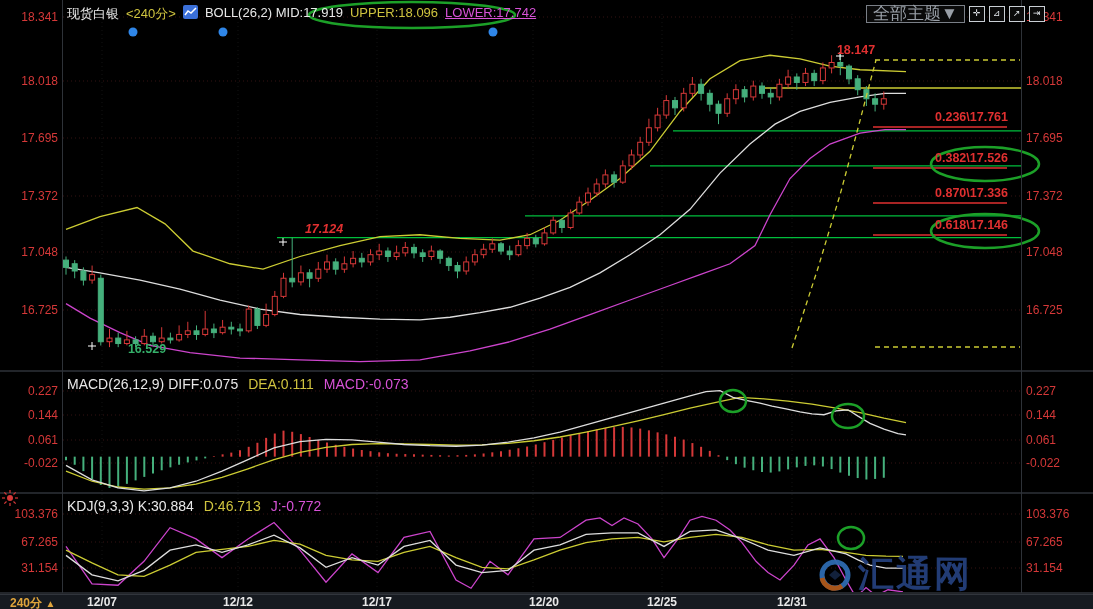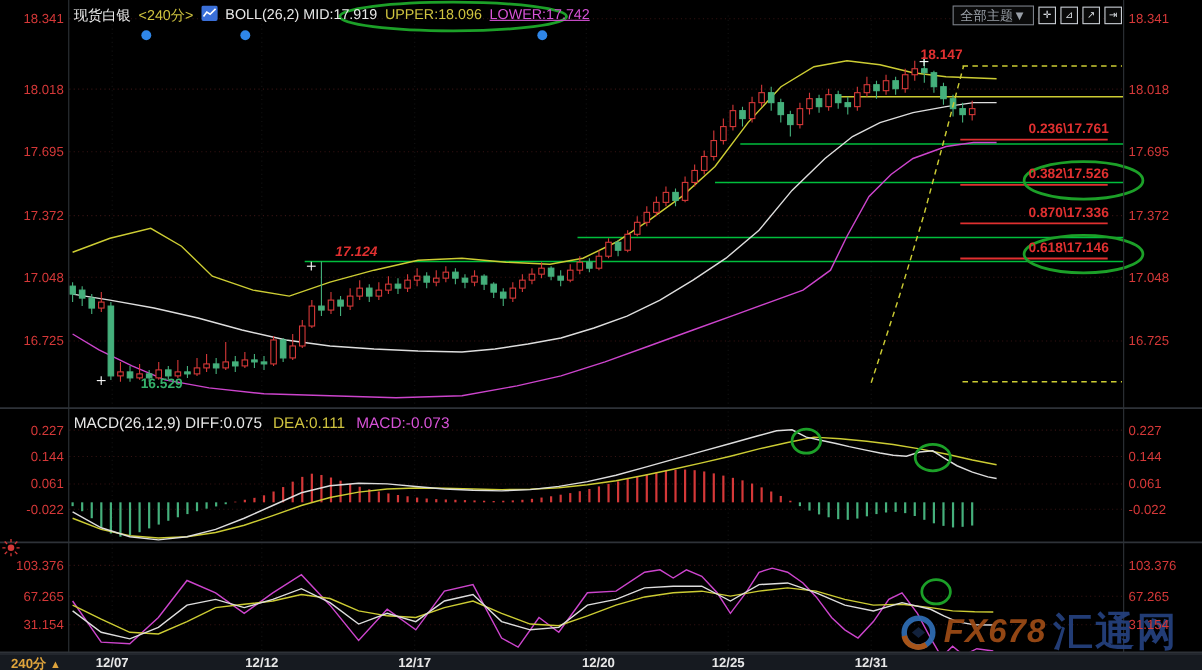--- a/index.html
+++ b/index.html
@@ -4,21 +4,21 @@
 <style>
   html,body{margin:0;padding:0;background:#000;}
   #app{position:relative;width:1093px;height:609px;background:#000;overflow:hidden;
        font-family:"Liberation Sans","DejaVu Sans",sans-serif;}
   #chart{position:absolute;left:0;top:0;z-index:1;}
   .hdr{position:absolute;left:67px;top:5px;z-index:4;font-size:13px;white-space:nowrap;display:flex;align-items:flex-start;gap:7px;}
   .hdr .w{color:#e8e8e8;} .hdr .y{color:#cfc33f;} .hdr .m{color:#d752d7;text-decoration:underline;}
   .ind-hdr{position:absolute;z-index:4;font-size:14px;white-space:nowrap;display:flex;gap:10px;}
   .ind-hdr .w{color:#e8e8e8;} .ind-hdr .y{color:#cfc33f;} .ind-hdr .m{color:#d752d7;}
   .tr-controls{position:absolute;top:5px;left:866px;z-index:5;display:flex;align-items:center;gap:4px;}
-  .theme-btn{border:1px solid #7a7f87;color:#9aa0a8;font-size:12px;padding:0 6px;height:16px;line-height:16px;background:#0a0a0a;cursor:pointer;}
+  .theme-btn{border:1px solid #7a7f87;color:#9aa0a8;font-size:17px;padding:0 6px;height:16px;line-height:16px;background:#0a0a0a;cursor:pointer;}
   .tool-btn{width:14px;height:14px;border:1px solid #c9ced4;color:#dfe3e8;font-size:9px;line-height:13px;text-align:center;background:#0a0a0a;cursor:pointer;}
   .axlab{position:absolute;font-size:12px;color:#d53838;transform:translateY(-50%);z-index:4;white-space:nowrap;}
   .axlab.left{width:58px;text-align:right;left:0;}
   .axlab.right{left:1026px;text-align:left;}
   .fiblab{position:absolute;font-size:12.5px;font-weight:bold;color:#e03030;z-index:4;width:140px;text-align:right;left:868px;white-space:nowrap;}
   .annot{position:absolute;font-size:12.5px;font-weight:bold;z-index:4;transform:translate(-50%,-50%);white-space:nowrap;}
   .annot.red{color:#e03030;} .annot.green{color:#35b06a;}
   .bottom-bar{position:absolute;left:0;top:594px;width:1093px;height:15px;background:#161a20;border-top:1px solid #31353c;z-index:4;}
   .period{position:absolute;left:10px;top:595px;font-size:12px;font-weight:bold;color:#dfa43c;z-index:5;}
   .datelab{position:absolute;top:595px;font-size:12px;font-weight:bold;color:#e8e8e8;transform:translateX(-50%);z-index:5;white-space:nowrap;}
@@ -390,21 +390,20 @@
       <line x1="62.5" x2="62.5" y1="0" y2="593" stroke="#2e3238" stroke-width="1"></line>
       <line x1="1021.5" x2="1021.5" y1="0" y2="593" stroke="#2e3238" stroke-width="1"></line>
     </svg>
 
   <div id="watermark">
     <svg width="34" height="34" viewBox="0 0 34 34">
       <circle cx="17" cy="17" r="13" fill="none" stroke="#2e6bb0" stroke-width="5"></circle>
       <path d="M4 20 A 13 13 0 0 0 24 28" fill="none" stroke="#b05a1c" stroke-width="5"></path>
       <path d="M11 17 l6 -5 l6 5 l-6 5 z" fill="#14233f"></path>
     </svg>
-    <span class="fx">FX678</span>
     <span class="ht">汇通网</span>
   </div>
 
   <div class="hdr">
     <span class="w">现货白银</span>
     <span class="y">&lt;240分&gt;</span>
     <svg width="15" height="14">
       <rect x="0" y="0" width="15" height="14" fill="#3a6fd8" rx="2"></rect>
       <polyline points="2,10 5,6 8,8 13,3" fill="none" stroke="#fff" stroke-width="1.5"></polyline>
     </svg>
@@ -420,20 +419,25 @@
     <div class="tool-btn">↗</div>
     <div class="tool-btn">⇥</div>
   </div>
 
   <div class="ind-hdr" style="left:67px;top:376px;">
     <span class="w">MACD(26,12,9) DIFF:0.075</span>
     <span class="y">DEA:0.111</span>
     <span class="m">MACD:-0.073</span>
   </div>
 
+  <div class="ind-hdr" style="left:67px;top:498px;">
+    <span class="w">KDJ(9,3,3) K:30.884</span>
+    <span class="y">D:46.713</span>
+    <span class="m">J:-0.772</span>
+  </div>
 
   <div class="sun">
     <svg width="16" height="16" viewBox="0 0 16 16">
       <circle cx="8" cy="8" r="3" fill="#d53838"></circle>
       <g stroke="#d53838" stroke-width="1.2">
         <line x1="8" y1="0" x2="8" y2="3"></line>
           <line x1="8" y1="13" x2="8" y2="16"></line>
         <line x1="0" y1="8" x2="3" y2="8"></line>
           <line x1="13" y1="8" x2="16" y2="8"></line>
         <line x1="2.3" y1="2.3" x2="4.5" y2="4.5"></line>

